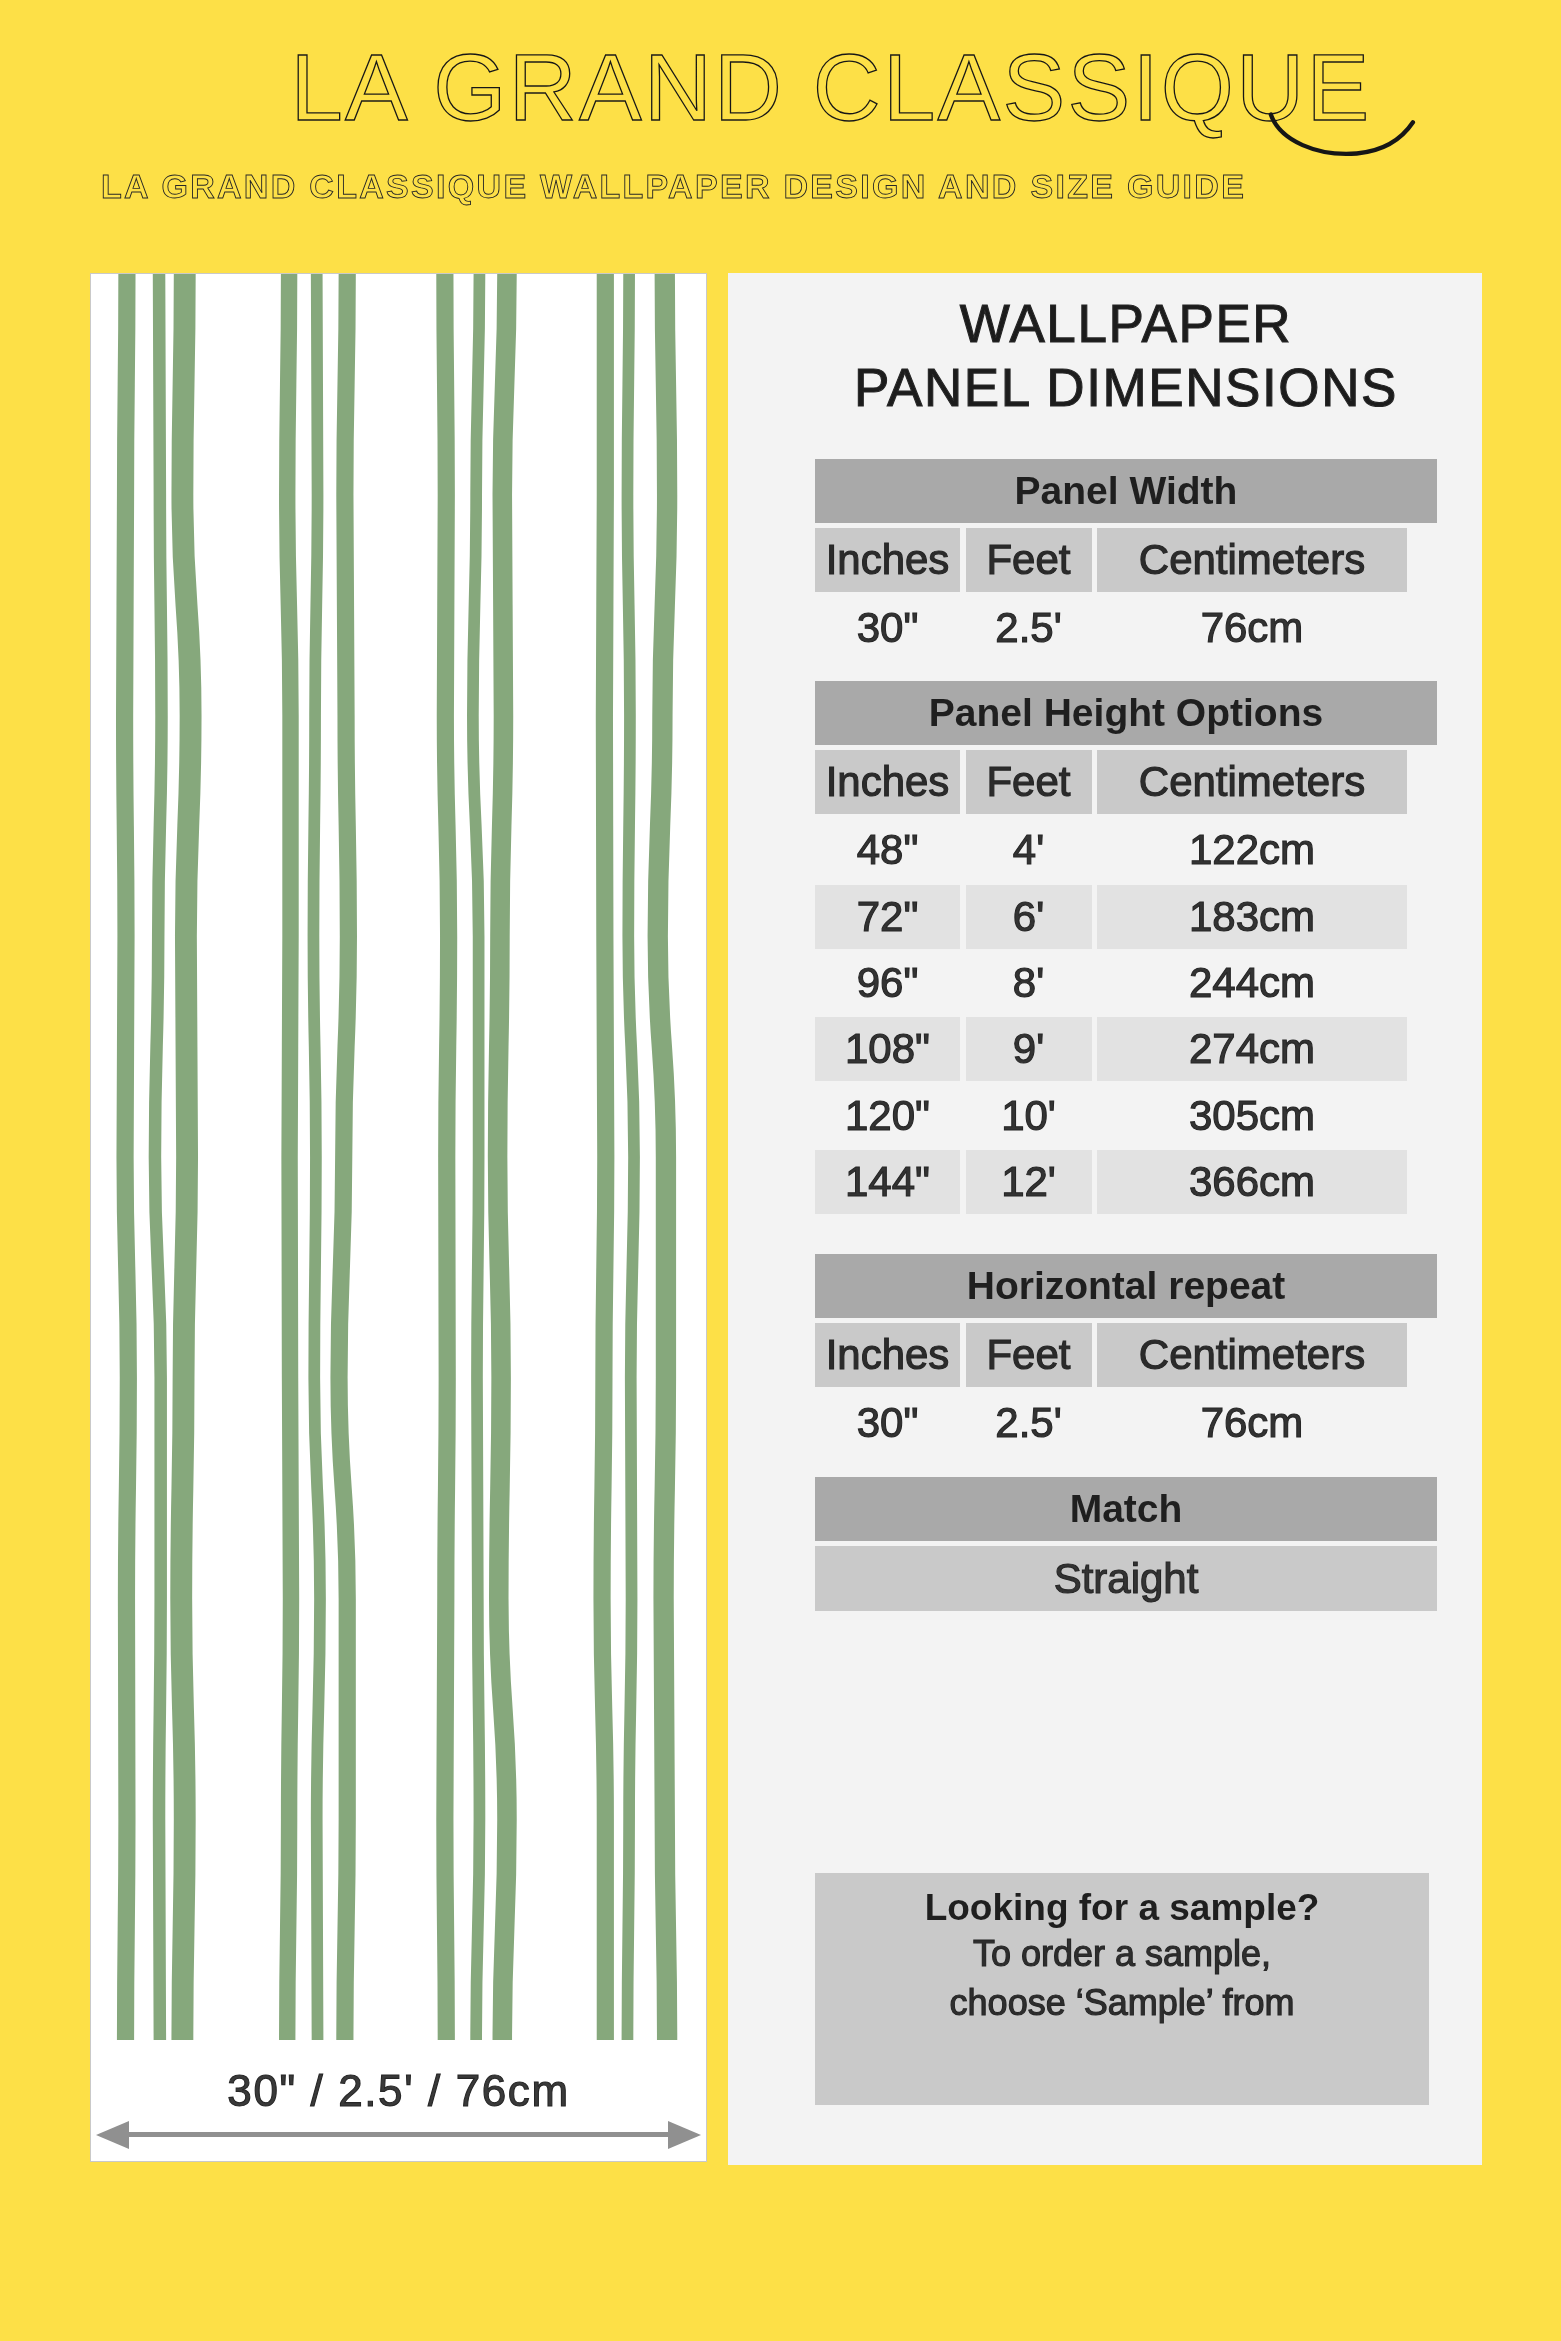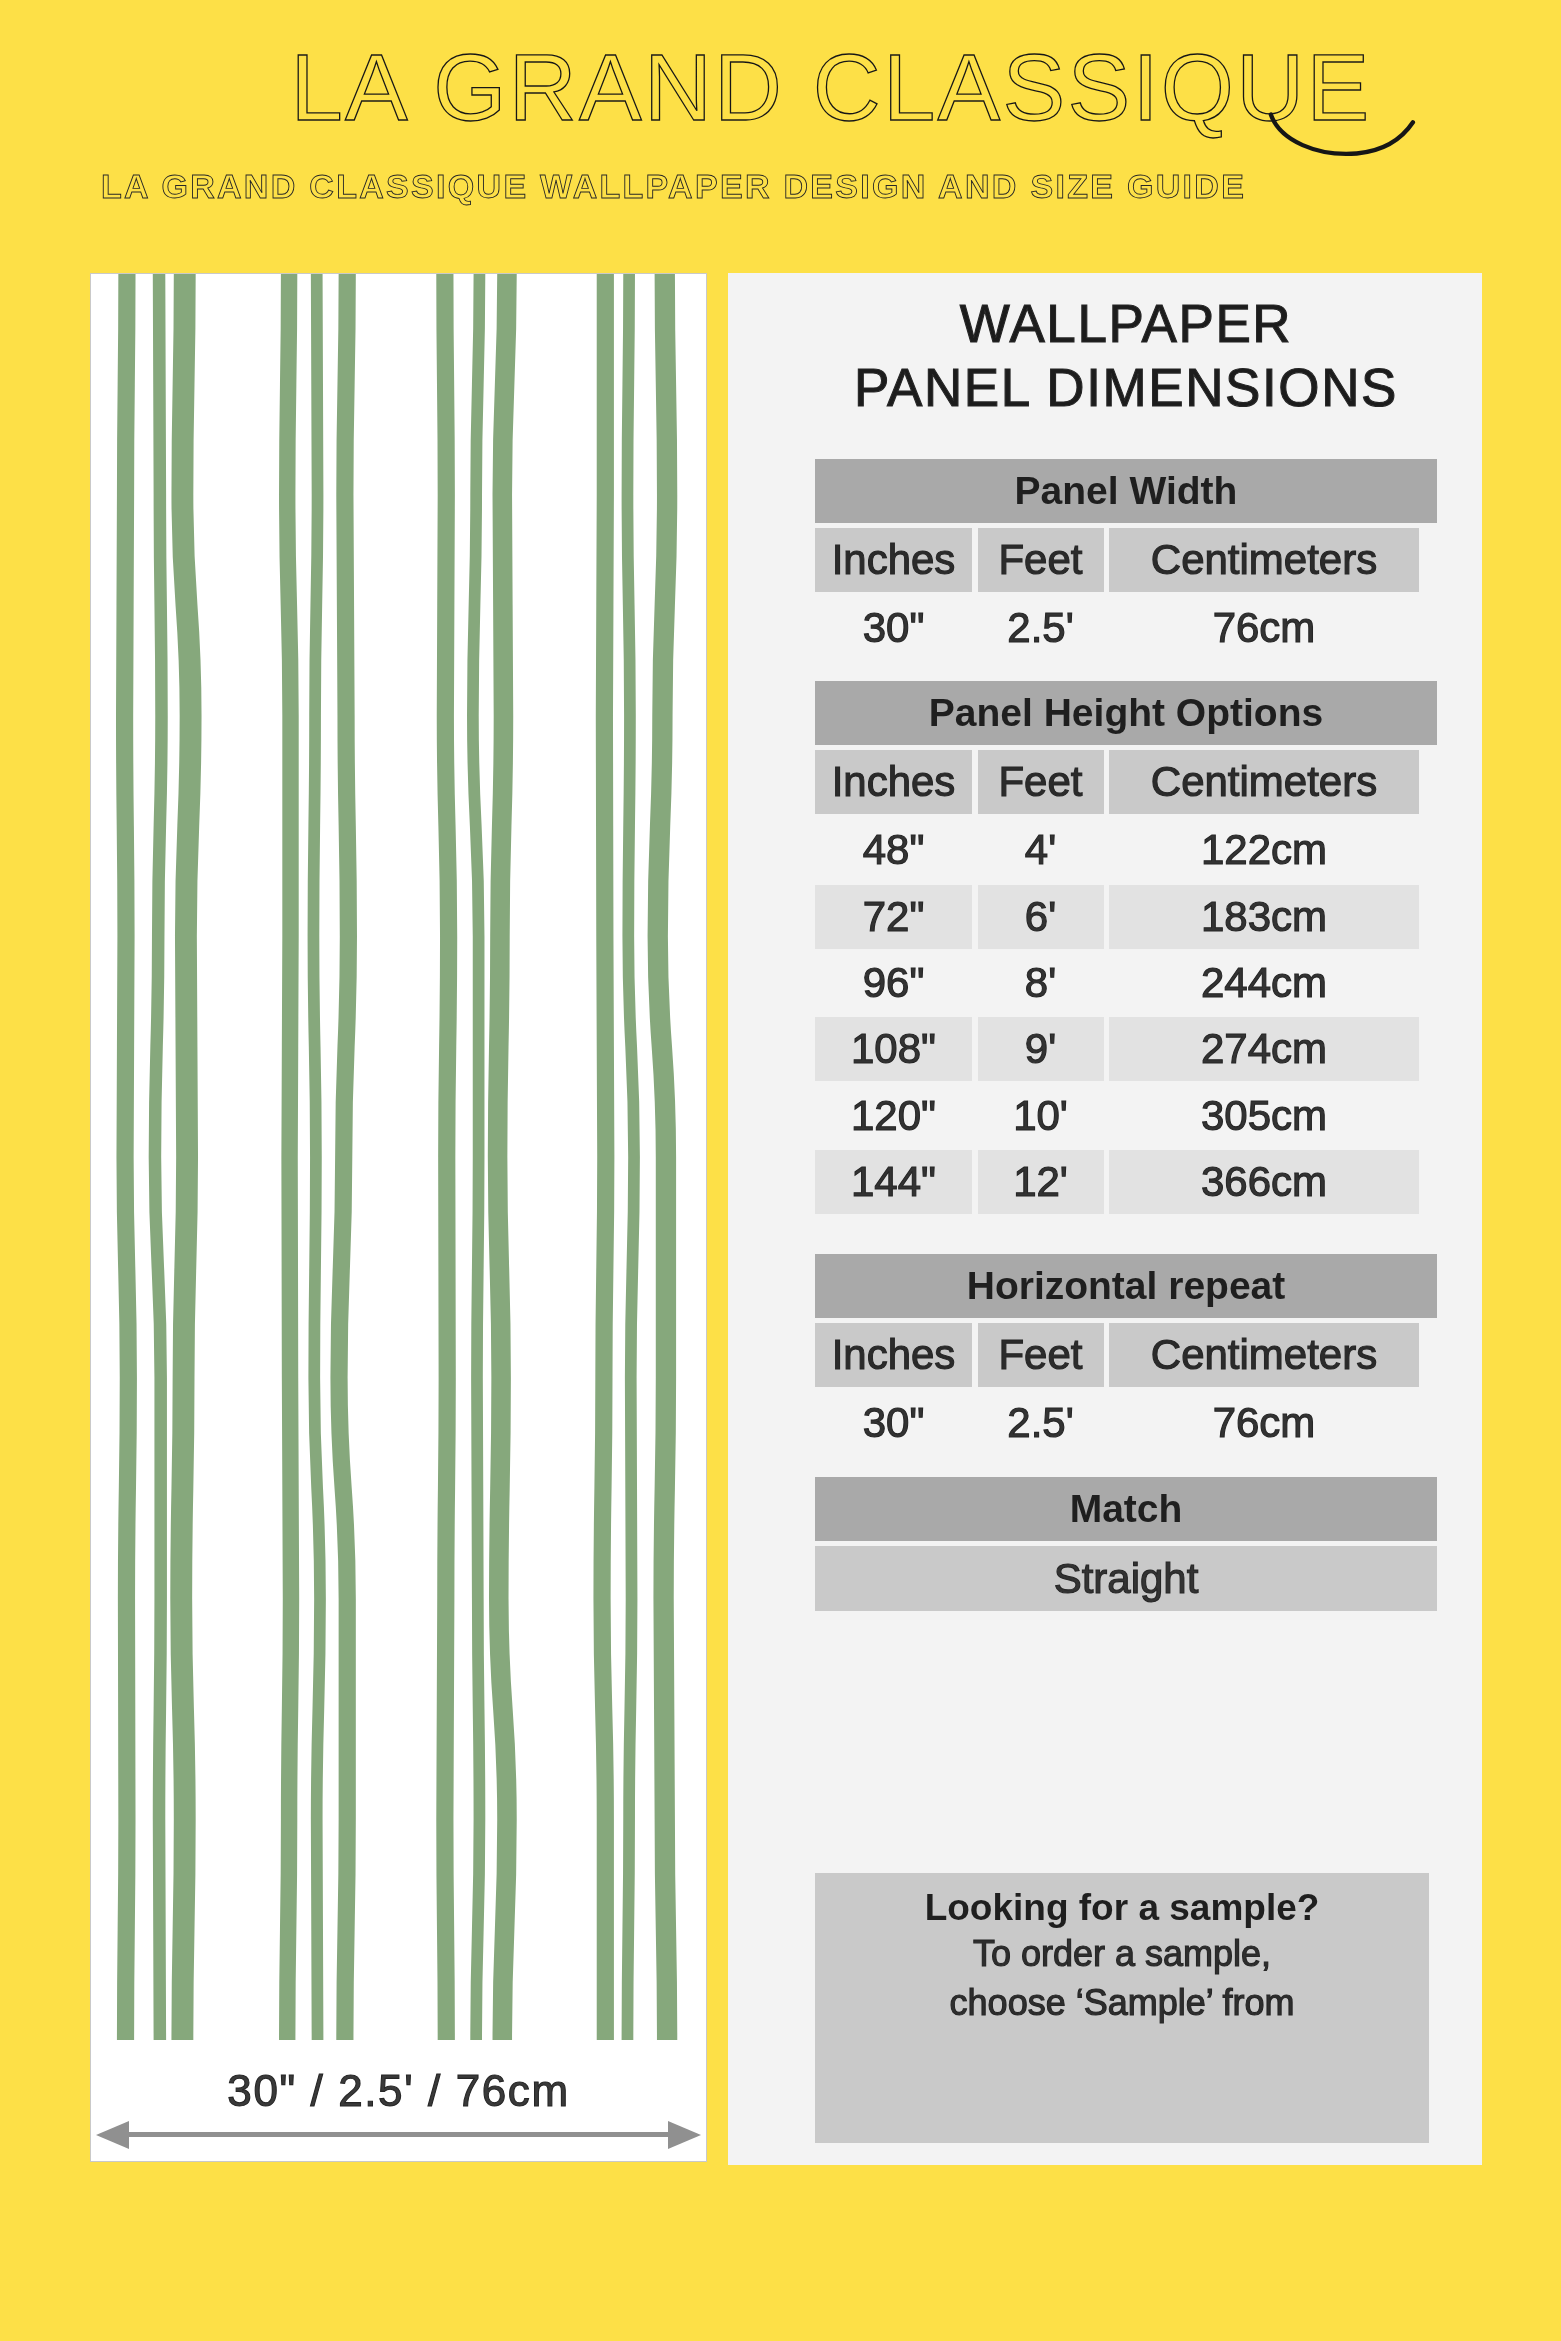--- a/index.html
+++ b/index.html
@@ -43,24 +43,24 @@
   .t-head{height:64px;line-height:64px;background:var(--headgray,#a9a9a9);
           text-align:center;font-size:39px;font-weight:700;color:#1f1f1f;margin-bottom:4.7px;}
   .col-row{display:flex;gap:5.5px;margin-bottom:4.7px;}
   .col-row .cell{height:64px;line-height:64px;background:var(--colgray,#c9c9c9);
                  text-align:center;font-size:42px;color:#2b2b2b;}
   .data-row{display:flex;gap:5.5px;margin-bottom:2.3px;}
   .data-row .cell{height:64px;line-height:64px;text-align:center;font-size:42px;color:#333;}
   .data-row.shade .cell{background:var(--rowgray,#e2e2e2);}
   .full-row{height:65px;line-height:65px;background:var(--colgray,#c9c9c9);
             text-align:center;font-size:42px;color:#333;}
-  .c-in{width:157px;} .c-ft{width:126px;} .c-cm{width:310px;}
+  .c-in{width:145px;} .c-ft{width:126px;} .c-cm{width:310px;}
 
   
-  .sample-box{position:absolute;left:0;top:1600px;width:614px;height:270px;
+  .sample-box{position:absolute;left:0;top:1600px;width:614px;height:232px;
               background:var(--colgray,#c9c9c9);text-align:center;}
   .sample-heading{margin-top:14px;font-size:37px;font-weight:700;color:#1f1f1f;}
   .sample-line{font-size:36px;line-height:49px;color:#2e2e2e;}
   .sample-line:first-of-type{margin-top:6.2px;}
 </style>
 </head>
 <body>
 
 <div class="page">
 

